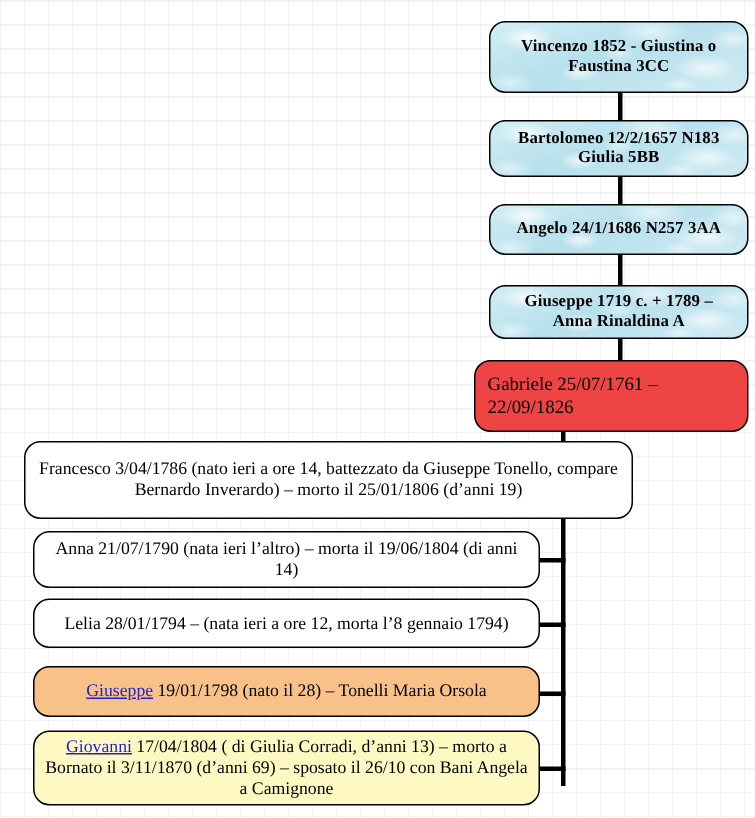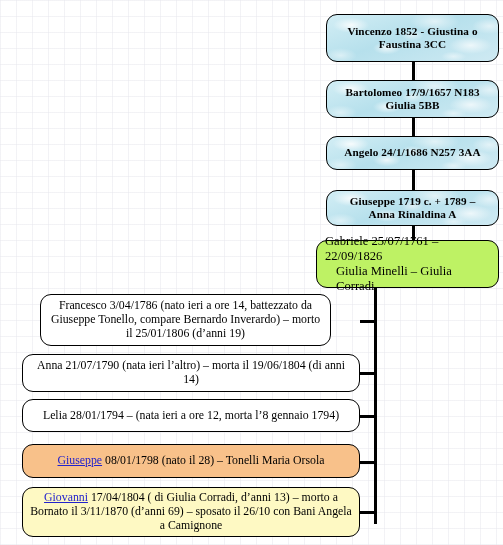--- a/index.html
+++ b/index.html
@@ -59,21 +59,21 @@
       radial-gradient(ellipse 30px 12px at 84% 66%, rgba(255,255,255,0.7), rgba(255,255,255,0) 72%),
       radial-gradient(ellipse 16px 8px at 50% 44%, rgba(255,255,255,0.55), rgba(255,255,255,0) 70%),
       radial-gradient(ellipse 22px 10px at 8% 88%, rgba(255,255,255,0.5), rgba(255,255,255,0) 74%),
       radial-gradient(ellipse 24px 11px at 95% 24%, rgba(255,255,255,0.55), rgba(255,255,255,0) 72%),
       radial-gradient(ellipse 18px 7px at 74% 90%, rgba(255,255,255,0.5), rgba(255,255,255,0) 70%),
       linear-gradient(160deg, #d3eef5 0%, #b6e0ec 45%, #cfeaf3 100%);
   }
 
   
   .yellow {
-    background-color: #bef264;
+    background-color: #ef4444;
     font-size: 12.6px;
     text-align: left;
   }
   .yellow .txt {
     text-align: left;
     padding: 0 8px;
   }
   .yellow .indent { padding-left: 11px; display: inline-block; }
 
   
@@ -115,50 +115,50 @@
   <div class="conn h" style="left:360px; top:415px; width:17px;"></div>
   <div class="conn h" style="left:360px; top:461px; width:17px;"></div>
   <div class="conn h" style="left:360px; top:511px; width:17px;"></div>
 
   <div class="node aqua" style="left:326px; top:14px; width:173px; height:48px;">
     <span class="txt">Vincenzo 1852 - Giustina  o
 Faustina 3CC</span>
   </div>
 
   <div class="node aqua" style="left:326px; top:80px; width:173px; height:38px;">
-    <span class="txt">Bartolomeo 17/9/1657 N183
+    <span class="txt">Bartolomeo 12/2/1657 N183
 Giulia 5BB</span>
   </div>
 
   <div class="node aqua" style="left:326px; top:136px; width:173px; height:34px;">
     <span class="txt">Angelo 24/1/1686 N257 3AA</span>
   </div>
 
   <div class="node aqua" style="left:326px; top:190px; width:173px; height:36px;">
     <span class="txt">Giuseppe 1719 c. + 1789 –
 Anna Rinaldina A</span>
   </div>
 
   <div class="node yellow" style="left:316px; top:240px; width:183px; height:48px;">
-    <span class="txt"><span>Gabriele 25/07/1761 –</span><br><span>22/09/1826</span><br><span class="indent">Giulia Minelli – Giulia Corradi</span></span>
+    <span class="txt"><span>Gabriele 25/07/1761 –</span><br><span>22/09/1826</span><br></span>
   </div>
 
-  <div class="node child" style="left:40px; top:294px; width:291px; height:52px;text-align:center;">
+  <div class="node child" style="left:16px; top:294px; width:406px; height:52px;text-align:center;">
     <span class="txt">Francesco 3/04/1786 (nato ieri a ore 14, battezzato da Giuseppe Tonello, compare Bernardo Inverardo) – morto il 25/01/1806 (d’anni 19)</span>
   </div>
 
   <div class="node child" style="left:22px; top:354px; width:338px; height:38px;">
     <span class="txt">Anna 21/07/1790 (nata ieri l’altro) – morta il 19/06/1804 (di anni 14)</span>
   </div>
 
   <div class="node child" style="left:22px; top:399px; width:338px; height:33px;">
     <span class="txt">Lelia 28/01/1794 – (nata ieri a ore 12, morta l’8 gennaio 1794)</span>
   </div>
 
   <div class="node child orange" style="left:22px; top:444px; width:338px; height:34px;">
-    <span class="txt"><a class="link" href="#">Giuseppe</a><span> 08/01/1798 (nato il 28) – Tonelli Maria Orsola</span></span>
+    <span class="txt"><a class="link" href="#">Giuseppe</a><span> 19/01/1798 (nato il 28) – Tonelli Maria Orsola</span></span>
   </div>
 
   <div class="node child blue" style="left:22px; top:487px; width:338px; height:50px;">
     <span class="txt"><a class="link" href="#">Giovanni</a><span> 17/04/1804 ( di Giulia Corradi, d’anni 13) – morto a Bornato il 3/11/1870 (d’anni 69) – sposato il 26/10 con  Bani Angela a Camignone</span></span>
   </div>
 
 </div>
 
 </body></html>

